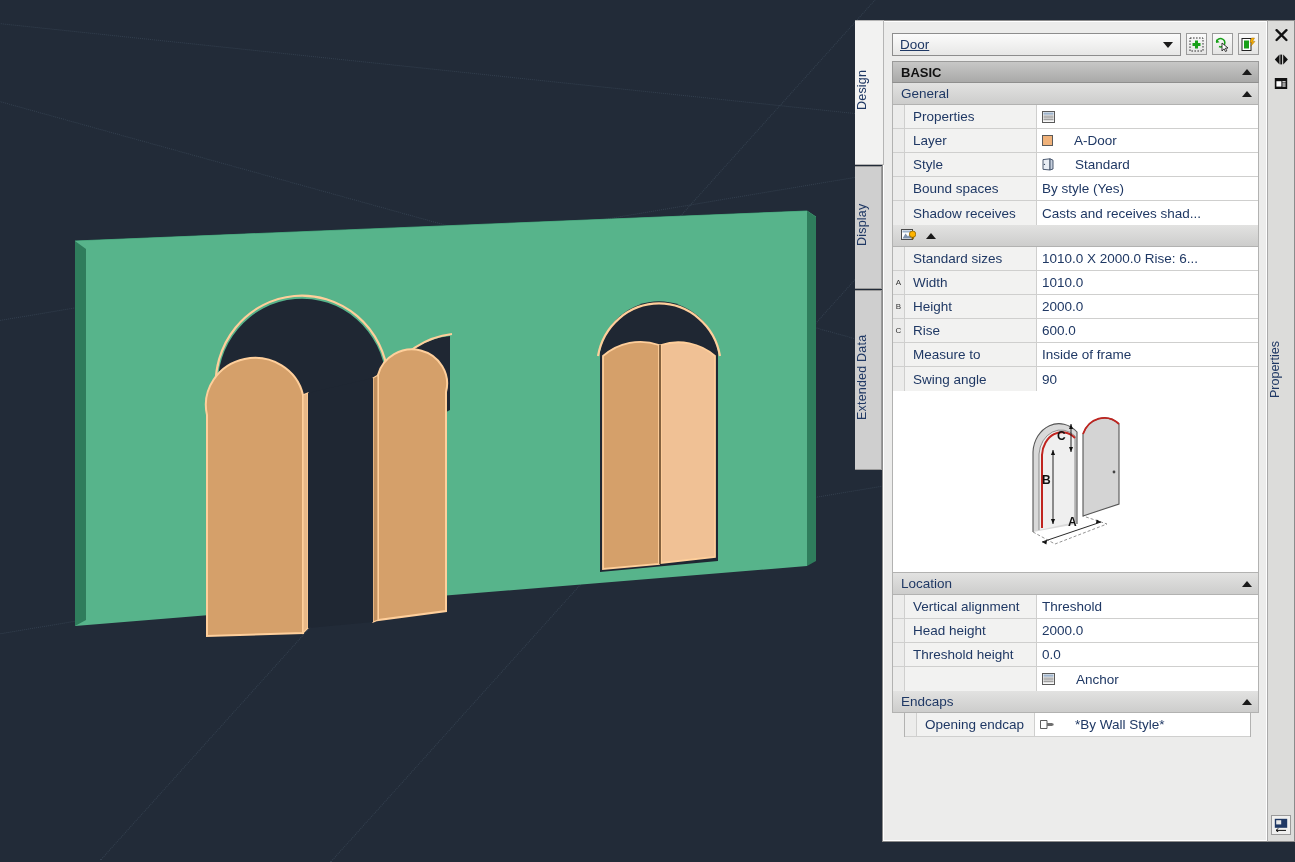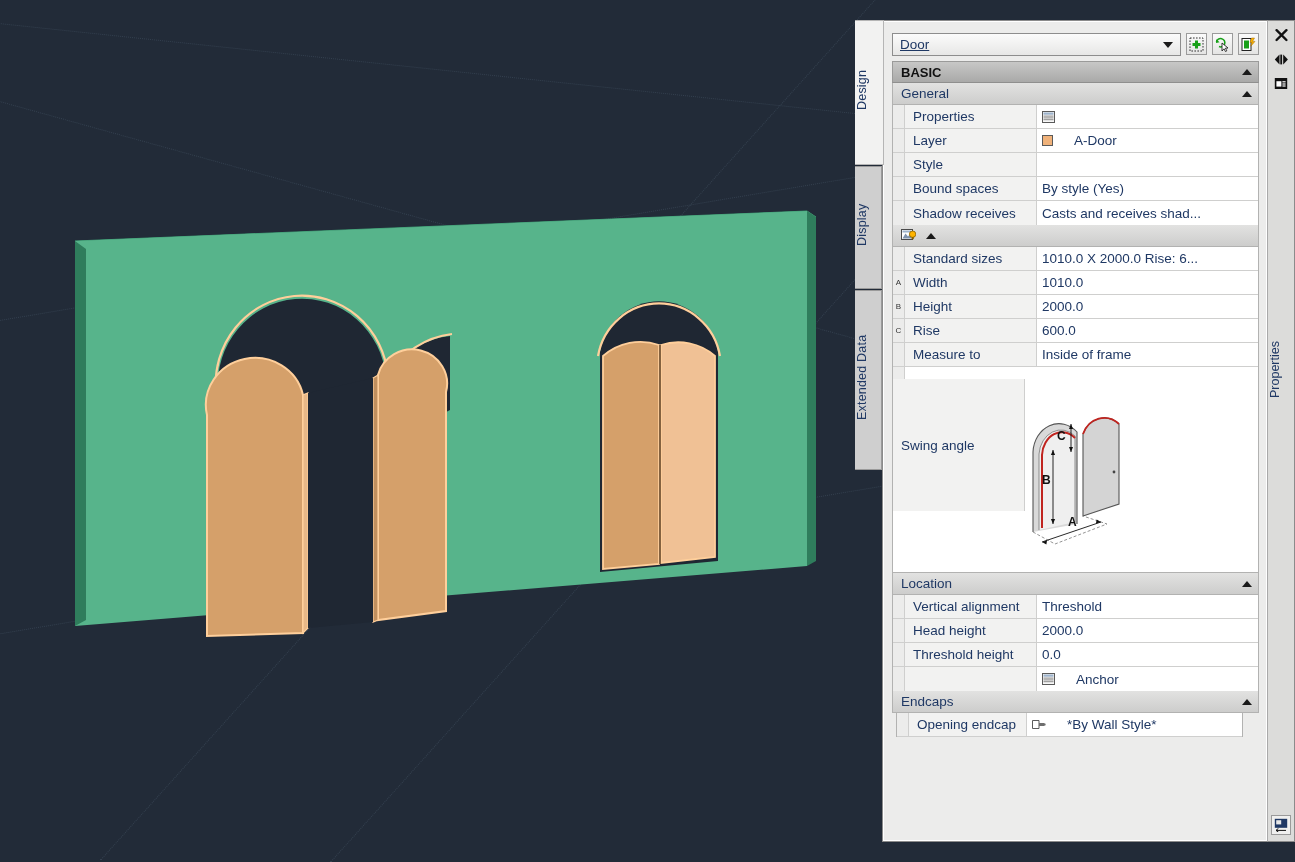--- a/index.html
+++ b/index.html
@@ -381,20 +381,28 @@
             <div class="pname">Layer</div>
             <div class="pval">
               <span class="swatch-orange"></span>
               <span>A-Door</span>
             </div>
           </div>
 
           <div class="prow">
             <div class="gutter"></div>
             <div class="pname">Style</div>
+            <div class="pval">
+              <svg width="12" height="13" viewBox="0 0 12 13">
+                <path d="M1 1.6 L8 0.8 L8 12 L1 11.3 Z" fill="#e9eef5" stroke="#3a4a63" stroke-width="0.9"></path>
+                <path d="M8 0.8 L11 2.2 L11 11 L8 12 Z" fill="#c6cfdd" stroke="#3a4a63" stroke-width="0.9"></path>
+                <circle cx="2.4" cy="6.4" r="0.7" fill="#3a4a63"></circle>
+              </svg>
+              <span>Standard</span>
+            </div>
           </div>
 
           <div class="prow">
             <div class="gutter"></div>
             <div class="pname">Bound spaces</div>
             <div class="pval">
               <span>By style (Yes)</span>
             </div>
           </div>
 
@@ -454,21 +462,21 @@
           </div>
 
           <div class="prow">
             <div class="gutter"></div>
             <div class="pname">Measure to</div>
             <div class="pval">
               <span>Inside of frame</span>
             </div>
           </div>
 
-          <div class="prow" style="border-bottom:none;flex-direction:column;">
+          <div class="prow" style="border-bottom:none;">
             <div class="gutter"></div>
             <div class="pname">Swing angle</div>
             <div class="pval">
               <span>90</span>
             </div>
           </div>
         </div>
 
         <div id="preview-panel">
           <svg width="122" height="156" viewBox="0 0 122 156">
@@ -544,21 +552,21 @@
               </svg>
               <span>Anchor</span>
             </div>
           </div>
         </div>
 
         <div class="sec-sub">
           <span class="sec-title">Endcaps</span>
           <span class="collapse-arrow"></span>
         </div>
-        <div class="rows" style="margin-left:4px; width:calc(100% - 20px);">
+        <div class="rows" style="margin-left:12px; width:calc(100% - 20px);">
           <div class="prow" style="border-bottom:1px solid #cfcfce;">
             <div class="gutter"></div>
             <div class="pname" style="width:118px; flex:0 0 118px;">Opening endcap</div>
             <div class="pval">
               <svg width="14" height="11" viewBox="0 0 14 11">
                 <path d="M0.5 1.5 L7 1.5 L7 9.5 L0.5 9.5 Z" fill="#ffffff" stroke="#4a4a4a" stroke-width="0.9"></path>
                 <rect x="7" y="4" width="5" height="3" fill="#6e6e6e"></rect>
                 <circle cx="12.4" cy="5.5" r="1.2" fill="#6e6e6e"></circle>
               </svg>
               <span>*By Wall Style*</span>

